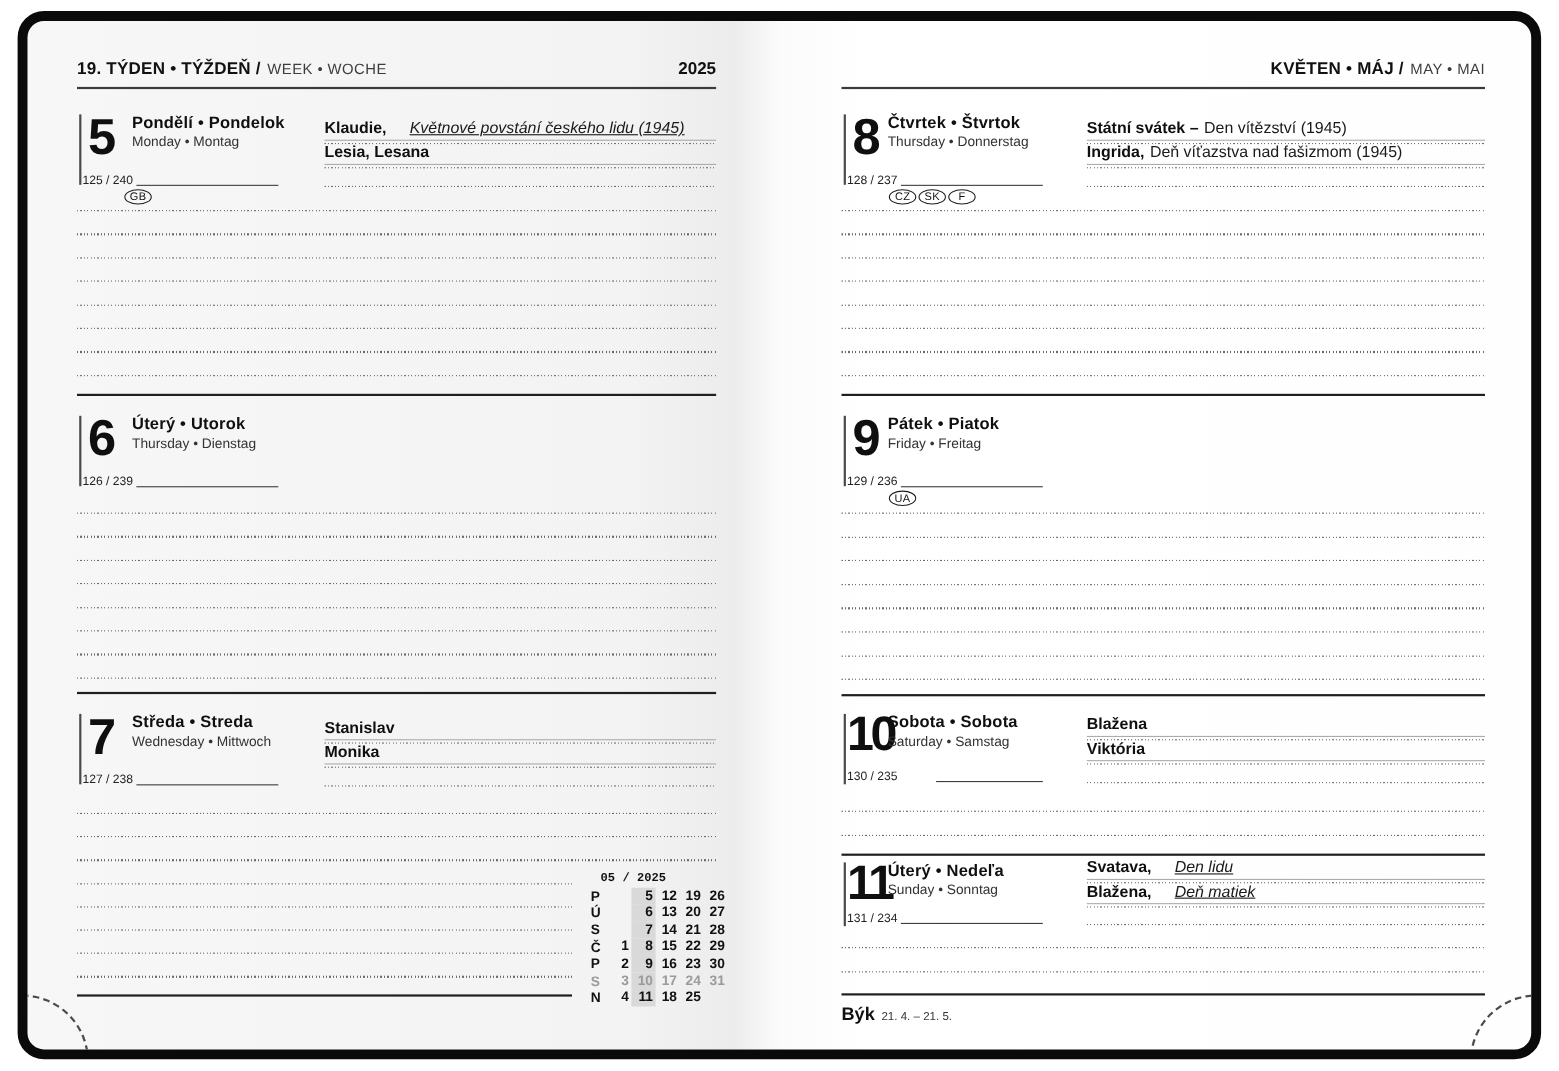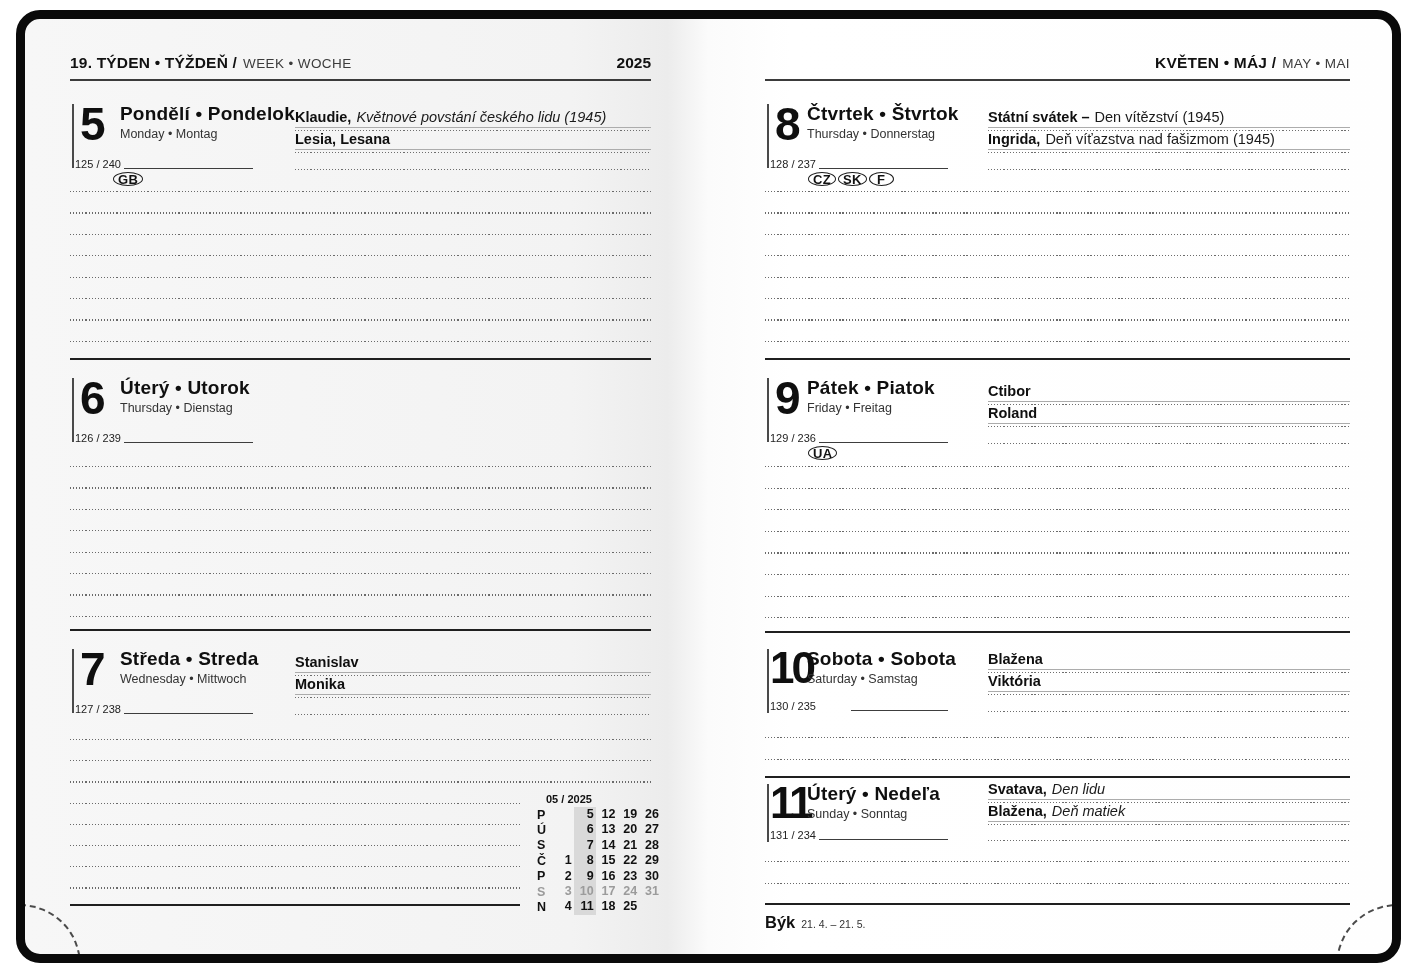--- a/index.html
+++ b/index.html
@@ -31,62 +31,62 @@
   #d10{left:765px;top:645px;width:585px;height:133px;}
   #d11{left:765px;top:780px;width:585px;height:125px;}
 
   .vline{position:absolute;left:2px;top:4px;width:2px;height:64px;background:#4a4a4a;}
   #d11 .vline{height:58px;}
   .num{position:absolute;left:10px;top:1px;font-size:46px;line-height:1;font-weight:700;letter-spacing:-1px;color:#0f0f0f;}
   #d10 .num,#d11 .num{left:5px;font-size:44px;letter-spacing:-3px;}
   #d11 .num{font-weight:800;}
   .titles{position:absolute;left:50px;top:3px;}
   .rp .titles{left:42px;}
-  .t1{font-weight:700;font-size:19px;letter-spacing:0.2px;color:#0f0f0f;white-space:nowrap;}
+  .t1{font-weight:700;font-size:15px;letter-spacing:0.2px;color:#0f0f0f;white-space:nowrap;}
   .t2{font-size:12.5px;color:#333;margin-top:2px;white-space:nowrap;}
   .doy-row{position:absolute;left:5px;top:57px;width:178px;height:13px;display:flex;align-items:flex-end;}
   #d10 .doy-row{top:54px;gap:32px;}
   #d11 .doy-row{top:48px;}
   .doy{font-size:11px;color:#222;white-space:nowrap;}
   .doy-line{flex:1;height:0;border-bottom:1.6px solid #3d3d3d;margin-left:3px;margin-bottom:1px;}
   .badges{position:absolute;left:43px;top:72px;display:flex;gap:2px;}
   .badge{display:inline-flex;align-items:center;justify-content:center;min-width:15px;height:12px;
          padding:0 4px;border:1.5px solid #1d1d1d;border-radius:50%;
-         font-size:13px;font-weight:700;letter-spacing:0.3px;color:#111;background:transparent;}
+         font-size:10px;font-weight:400;letter-spacing:0.3px;color:#111;background:transparent;}
   .badge:empty{display:none;}
 
   
   .names{position:absolute;left:225px;right:0;top:0;bottom:0;}
   .rp .names{left:223px;}
   .name-row{position:absolute;left:0;right:0;height:22px;border-bottom:1px solid #acacac;
             display:flex;align-items:flex-end;padding-bottom:2px;box-sizing:border-box;
             font-size:14.5px;white-space:nowrap;overflow:visible;}
   .name-row::after{content:"";position:absolute;left:0;right:0;bottom:-4px;height:1.2px;
             background-image:repeating-linear-gradient(90deg,#6e6e6e 0 1.1px,transparent 1.1px 3.1px);}
   .name-row.blank{border-bottom:none;}
   .name-row.blank::after{bottom:0;}
   .nrow1{top:6px;} .nrow2{top:28px;} .nrow3{top:48px;}
   #d10 .nrow1{top:3px;} #d10 .nrow2{top:25px;} #d10 .nrow3{top:45px;}
   #d11 .nrow1{top:-2px;} #d11 .nrow2{top:20px;} #d11 .nrow3{top:39px;}
   .nb{font-weight:700;color:#0f0f0f;}
   .ni{font-style:italic;font-weight:400;color:#1a1a1a;}
-  .ni:not(:empty){margin-left:5px;}
+  .ni:not(:empty){margin-left:21px;text-decoration:underline;}
   .nreg{font-weight:400;color:#1a1a1a;}
   .nreg:not(:empty){margin-left:5px;}
 
   
   .rules{position:absolute;left:0;right:0;top:0;bottom:0;pointer-events:none;}
   .rule{position:absolute;left:0;right:0;height:1.2px;
         background-image:repeating-linear-gradient(90deg,#6a6a6a 0 1.1px,transparent 1.1px 3.1px);}
   .sep{position:absolute;left:0;right:0;bottom:0;height:2px;background:#1f1f1f;}
   #d7 .sep{right:auto;width:450px;}
 
   
   .calendar{position:absolute;left:537px;top:793px;width:130px;}
-  .cal-h{font-size:11px;font-weight:700;margin-left:9px;margin-bottom:2px;color:#111;}
+  .cal-h{font-size:11px;font-weight:700;margin-left:9px;margin-bottom:2px;color:#111;font-family:Liberation Mono, monospace;}
   .cal-row{display:flex;height:15.4px;align-items:center;}
   .cal-label{width:15px;font-size:12.5px;font-weight:700;color:#111;}
   .cal-cell{width:21.8px;text-align:right;font-size:12.5px;font-weight:700;color:#111;box-sizing:border-box;padding-right:2px;height:15.4px;line-height:15.4px;}
   .cal-row.muted .cal-label,.cal-row.muted .cal-cell{color:#9b9b9b;}
   .cal-row.strong .cal-label,.cal-row.strong .cal-cell{font-weight:800;}
   .cal-cell.hl{background:#d9d9d9;}
 
   
   .zodiac{position:absolute;left:765px;top:913px;display:flex;align-items:baseline;}
   .z-sign{font-size:16.5px;font-weight:700;}
@@ -257,29 +257,20 @@
         <div class="titles">
           <div class="t1">Pátek • Piatok</div>
           <div class="t2">Friday • Freitag</div>
         </div>
         <div class="doy-row">
             <span class="doy">129 / 236</span>
             <span class="doy-line"></span>
           </div>
         <div class="badges">
           <span class="badge">UA</span>
-        </div>
-        <div class="names">
-          <div class="name-row nrow1">
-              <span class="nb">Ctibor</span>
-            </div>
-          <div class="name-row nrow2">
-              <span class="nb">Roland</span>
-            </div>
-          <div class="name-row nrow3 blank"></div>
         </div>
         <div class="rules">
             <div class="rule" style="top: 92px;"></div>
             <div class="rule" style="top: 113.6px;"></div>
             <div class="rule" style="top: 135.2px;"></div>
             <div class="rule" style="top: 156.8px;"></div>
             <div class="rule" style="top: 178.4px;"></div>
             <div class="rule" style="top: 200px;"></div>
             <div class="rule" style="top: 221.6px;"></div>
             <div class="rule" style="top: 243.2px;"></div>

